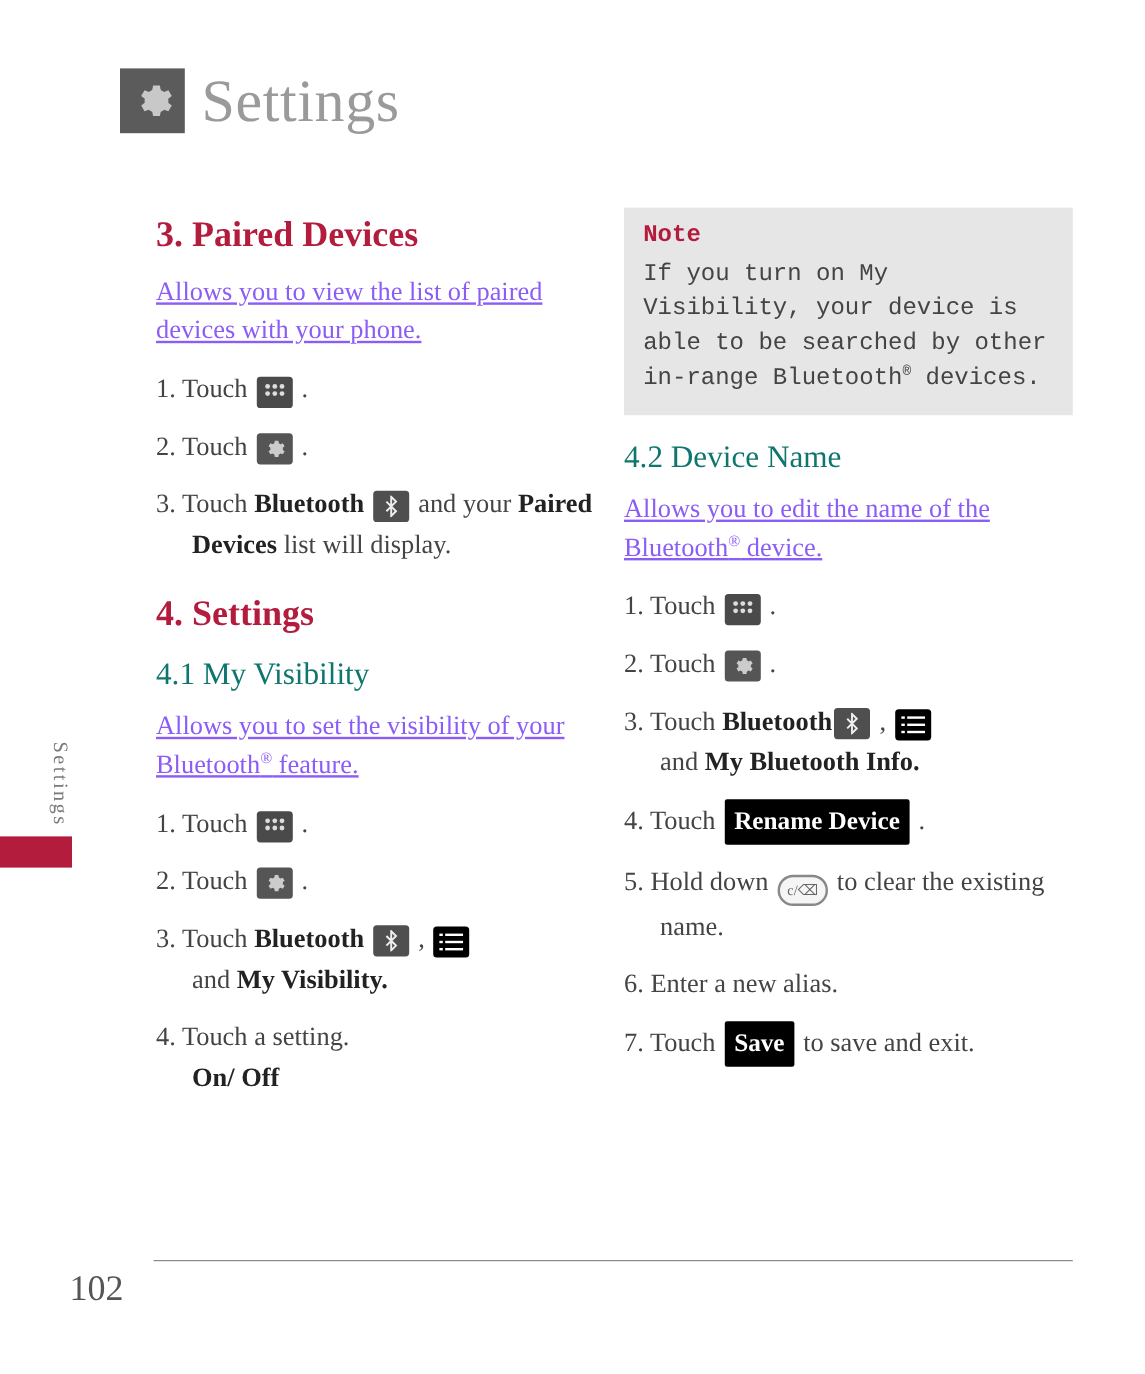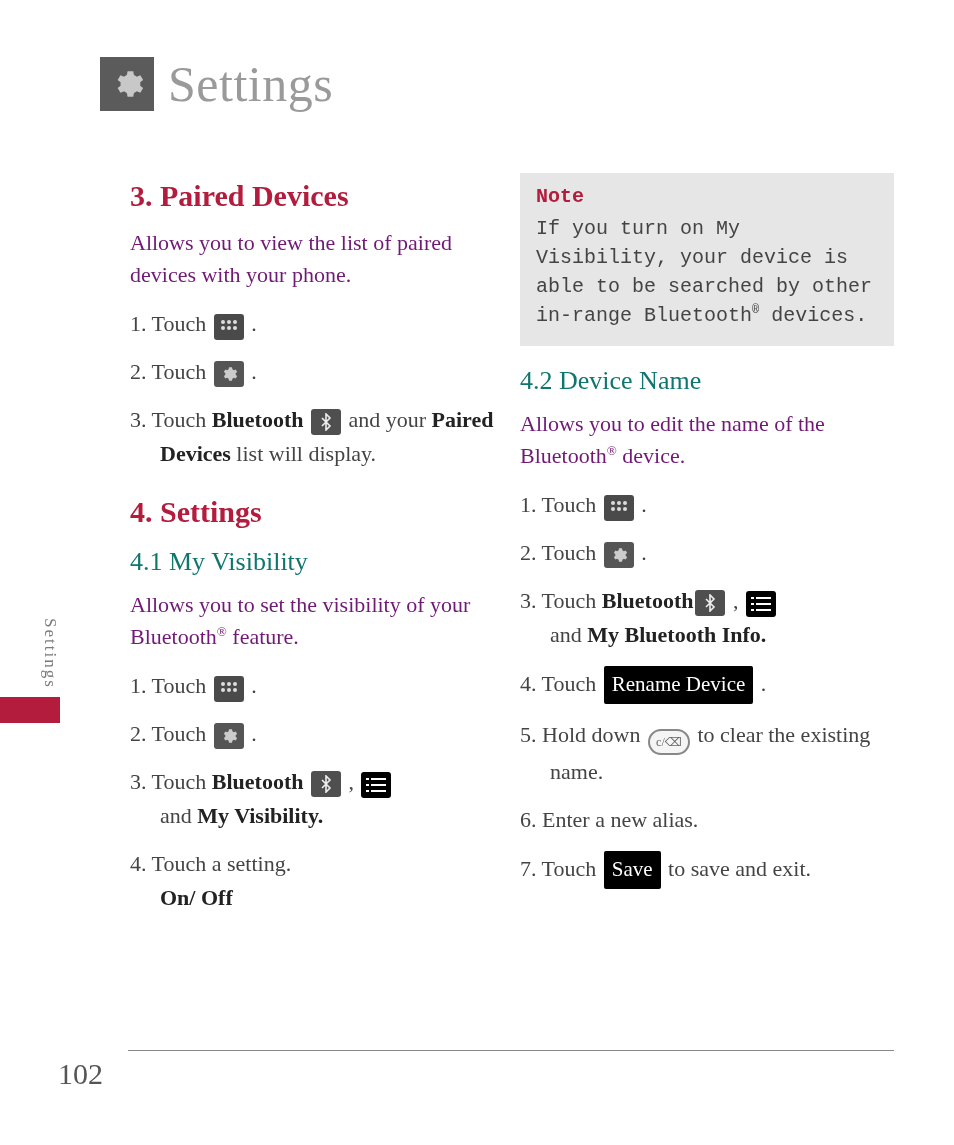--- a/index.html
+++ b/index.html
@@ -57,22 +57,23 @@
   .h-sub {
     color: #0f766e;
     font-size: 26px;
     font-weight: 400;
     margin-top: 18px;
     margin-bottom: 12px;
   }
   .body-text {
     font-size: 22px;
     line-height: 1.45;
-    color: #701a75;
+    color: #8b5cf6;
     margin-bottom: 16px;
+    text-decoration: underline;
   }
   ol.steps {
     list-style: none;
     counter-reset: step;
     margin-bottom: 24px;
   }
   ol.steps > li {
     counter-increment: step;
     font-size: 22px;
     line-height: 1.55;
@@ -150,21 +151,21 @@
   }
   .note-body {
     font-size: 20px;
     line-height: 1.45;
     color: #444;
   }
   .btn-black {
     display: inline-block;
     background: #000;
     color: #fff;
-    font-weight: 400;
+    font-weight: 700;
     padding: 2px 8px 3px 8px;
     font-size: 21px;
     border-radius: 2px;
     margin: 0 2px;
     text-indent: 0;
   }
   .side-tab {
     position: absolute;
     left: 40px;
     top: 618px;

